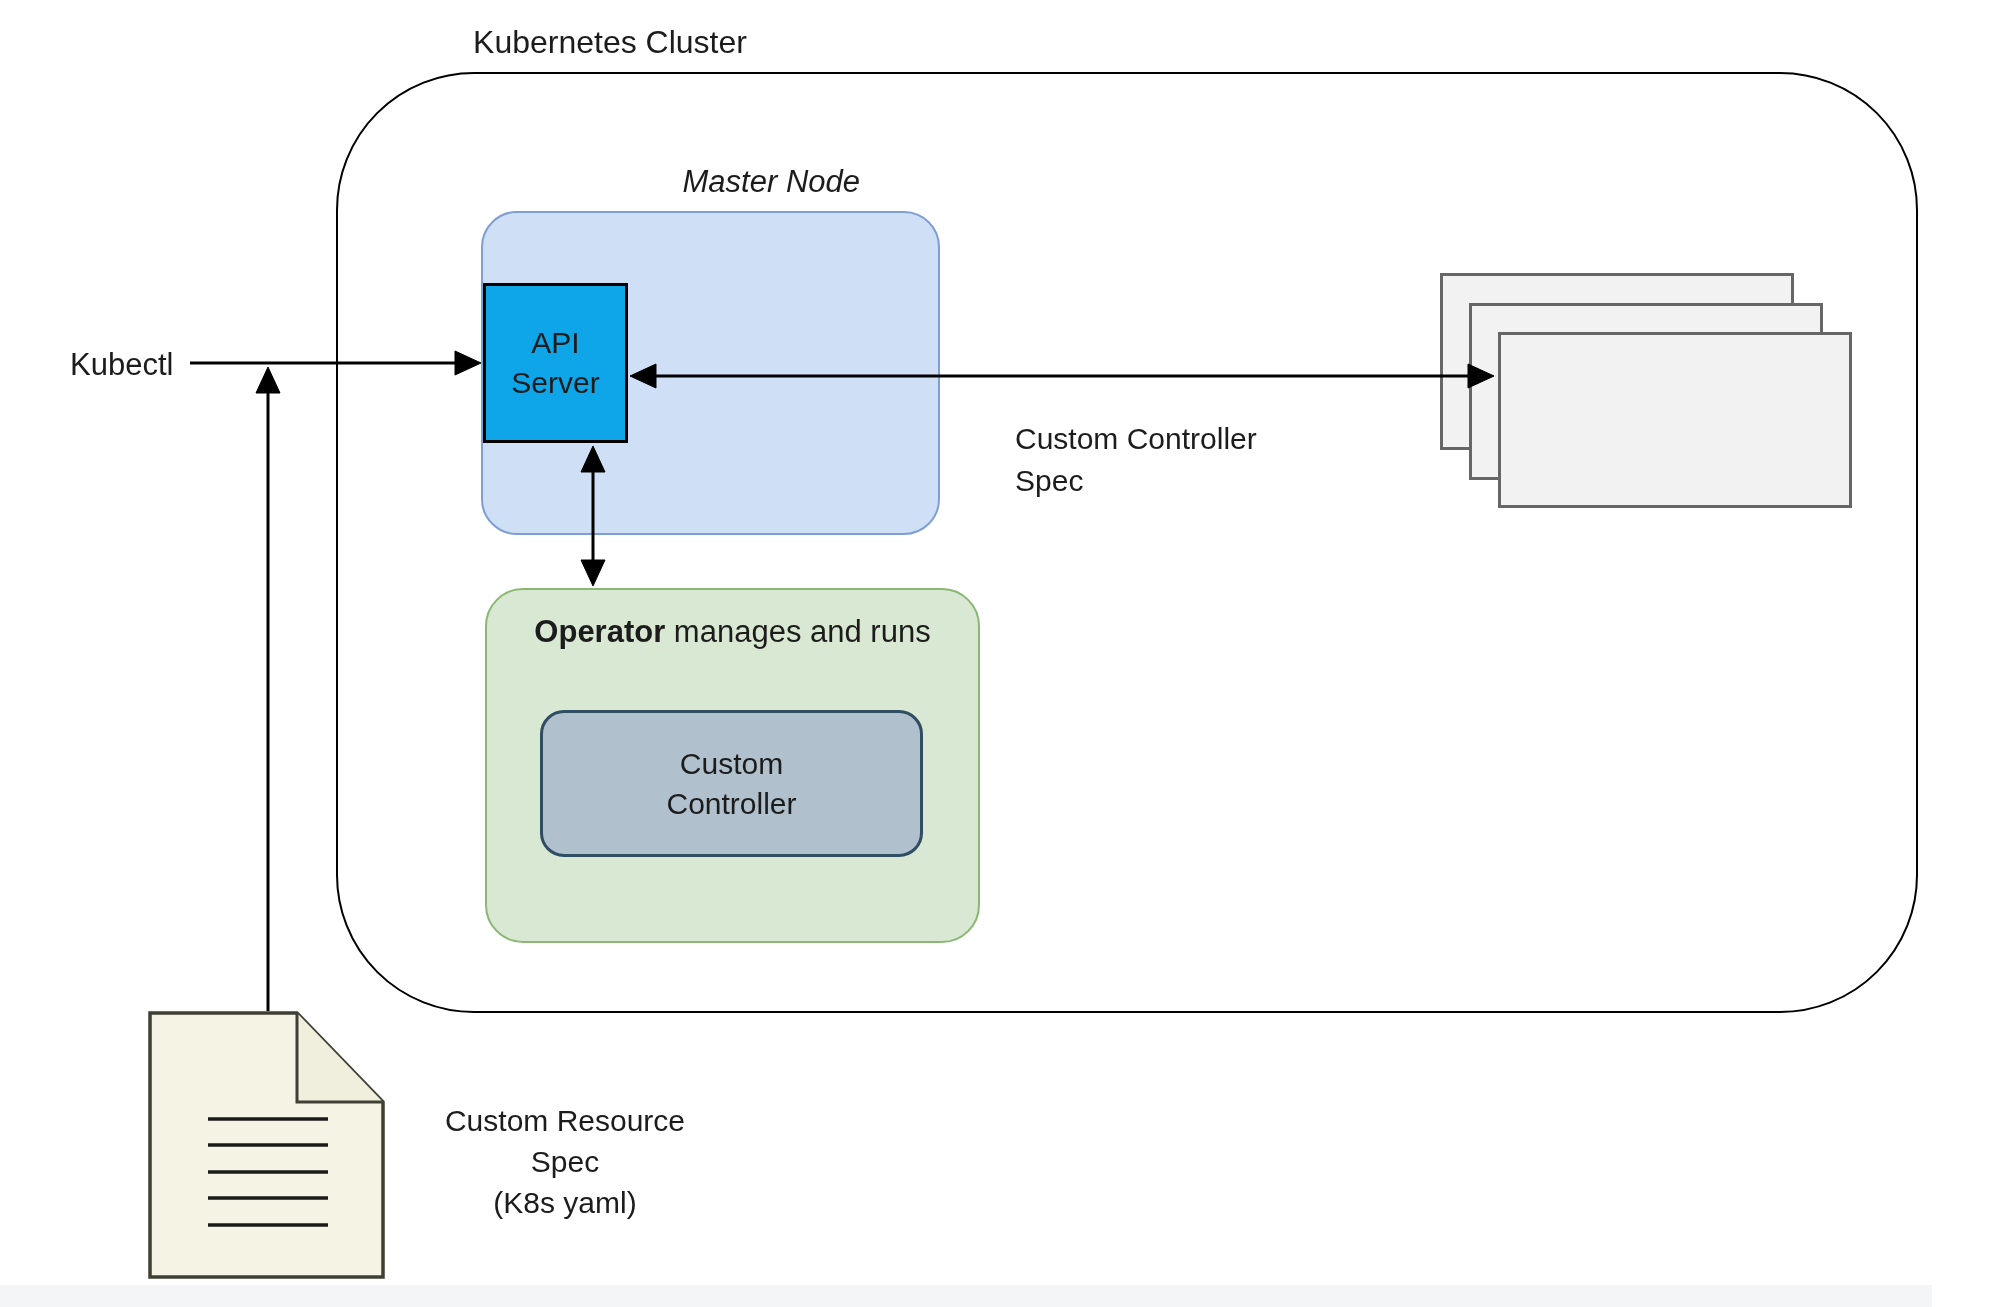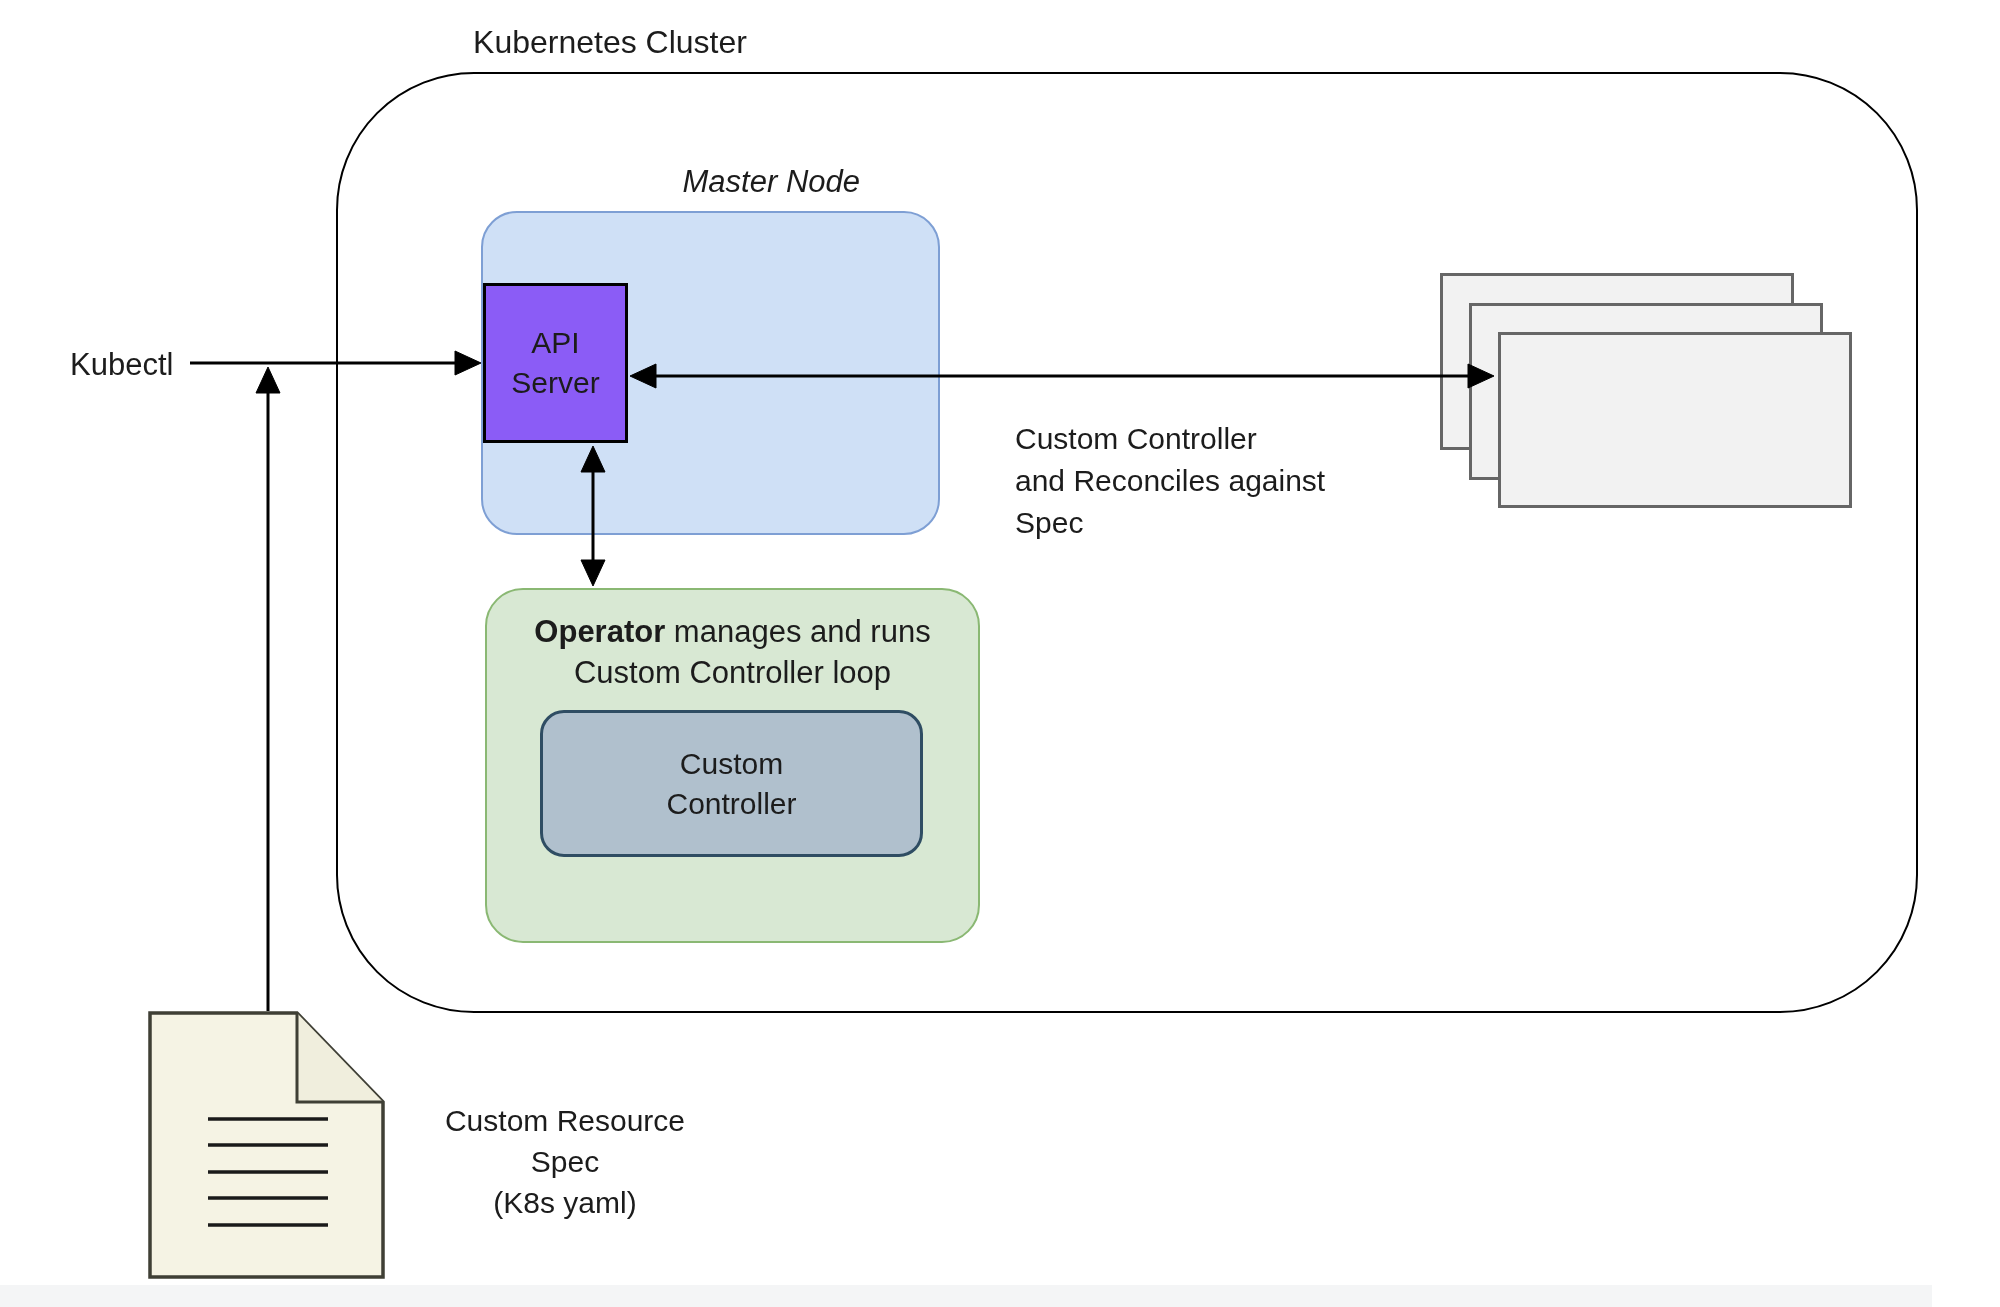--- a/index.html
+++ b/index.html
@@ -19,21 +19,21 @@
   .k8s-title{left:450px;top:24px;width:320px;text-align:center;font-size:32px;}
 
   
   .master-label{left:600px;top:164px;width:260px;text-align:right;font-size:31px;font-style:italic;}
   .master-box{
     left:481px;top:211px;width:459px;height:324px;
     background:#cfe0f6;border:2px solid #7e9fd4;border-radius:36px;
   }
   .api-box{
     left:483px;top:283px;width:145px;height:160px;
-    background:#8b5cf6;border:3px solid #000;
+    background:#0ea5e9;border:3px solid #000;
     display:flex;align-items:center;justify-content:center;text-align:center;
     font-size:30px;line-height:40px;
   }
   .api-box span{display:block;width:110px;}
 
   
   .kubectl-label{left:70px;top:347px;width:122px;font-size:31px;text-align:left;}
 
   
   .monitor-note{left:1015px;top:418px;font-size:30px;line-height:42px;text-align:left;}
@@ -84,27 +84,25 @@
   </div>
 
   <div class="abs label kubectl-label">Kubectl</div>
 
   <div class="abs cr-card cr-back"></div>
   <div class="abs cr-card cr-middle"></div>
   <div class="abs cr-card cr-front"></div>
 
   <div class="abs monitor-note">
     <div>Custom Controller</div>
-    <div>and Reconciles against</div>
     <div>Spec</div>
   </div>
 
   <div class="abs operator-box">
     <div><span class="bold">Operator</span><span> manages and runs</span></div>
-    <div>Custom Controller loop</div>
   </div>
 
   <div class="abs controller-box">
     <span>Custom Controller</span>
   </div>
 
   <svg class="abs doc-svg" width="242" height="273" viewBox="0 0 242 273">
     <path d="M4 4 L151 4 L237 93 L237 268 L4 268 Z" fill="#f5f3e4" stroke="#3f3f35" stroke-width="3.5" stroke-linejoin="miter"></path>
     <path d="M151 4 L151 93 L237 93" fill="#f0eedd" stroke="#3f3f35" stroke-width="3"></path>
     <g stroke="#1a1a1a" stroke-width="3.5">

